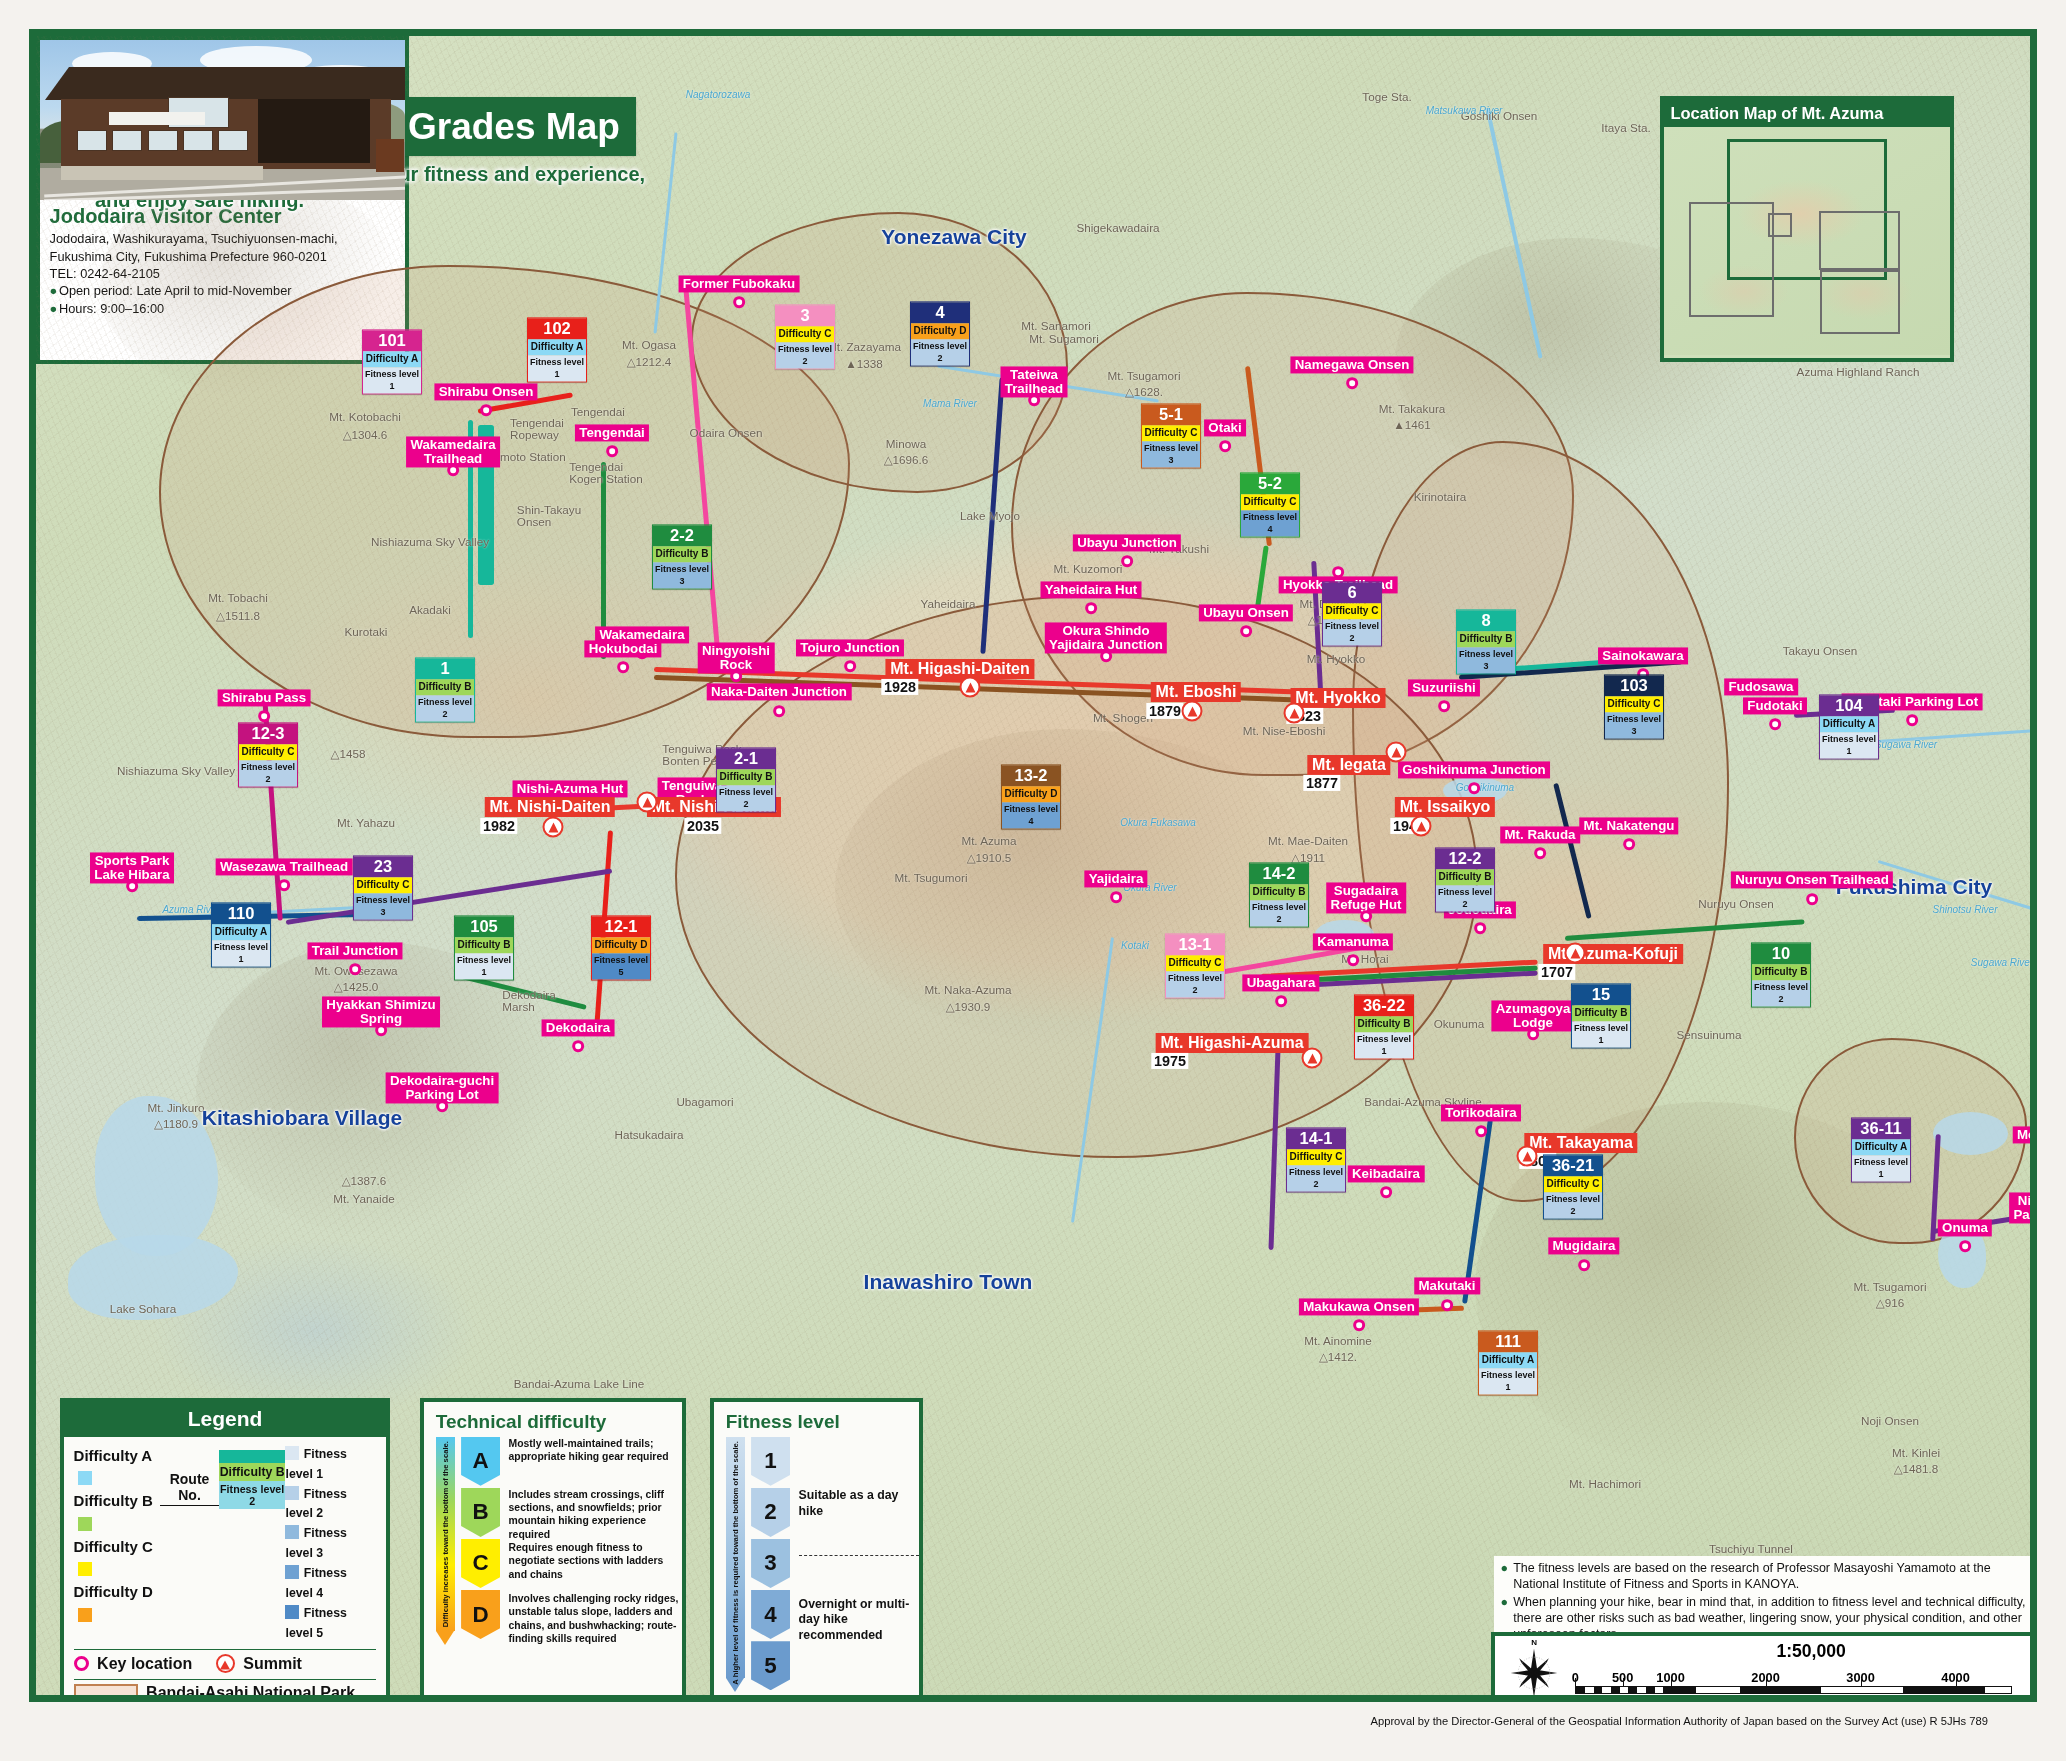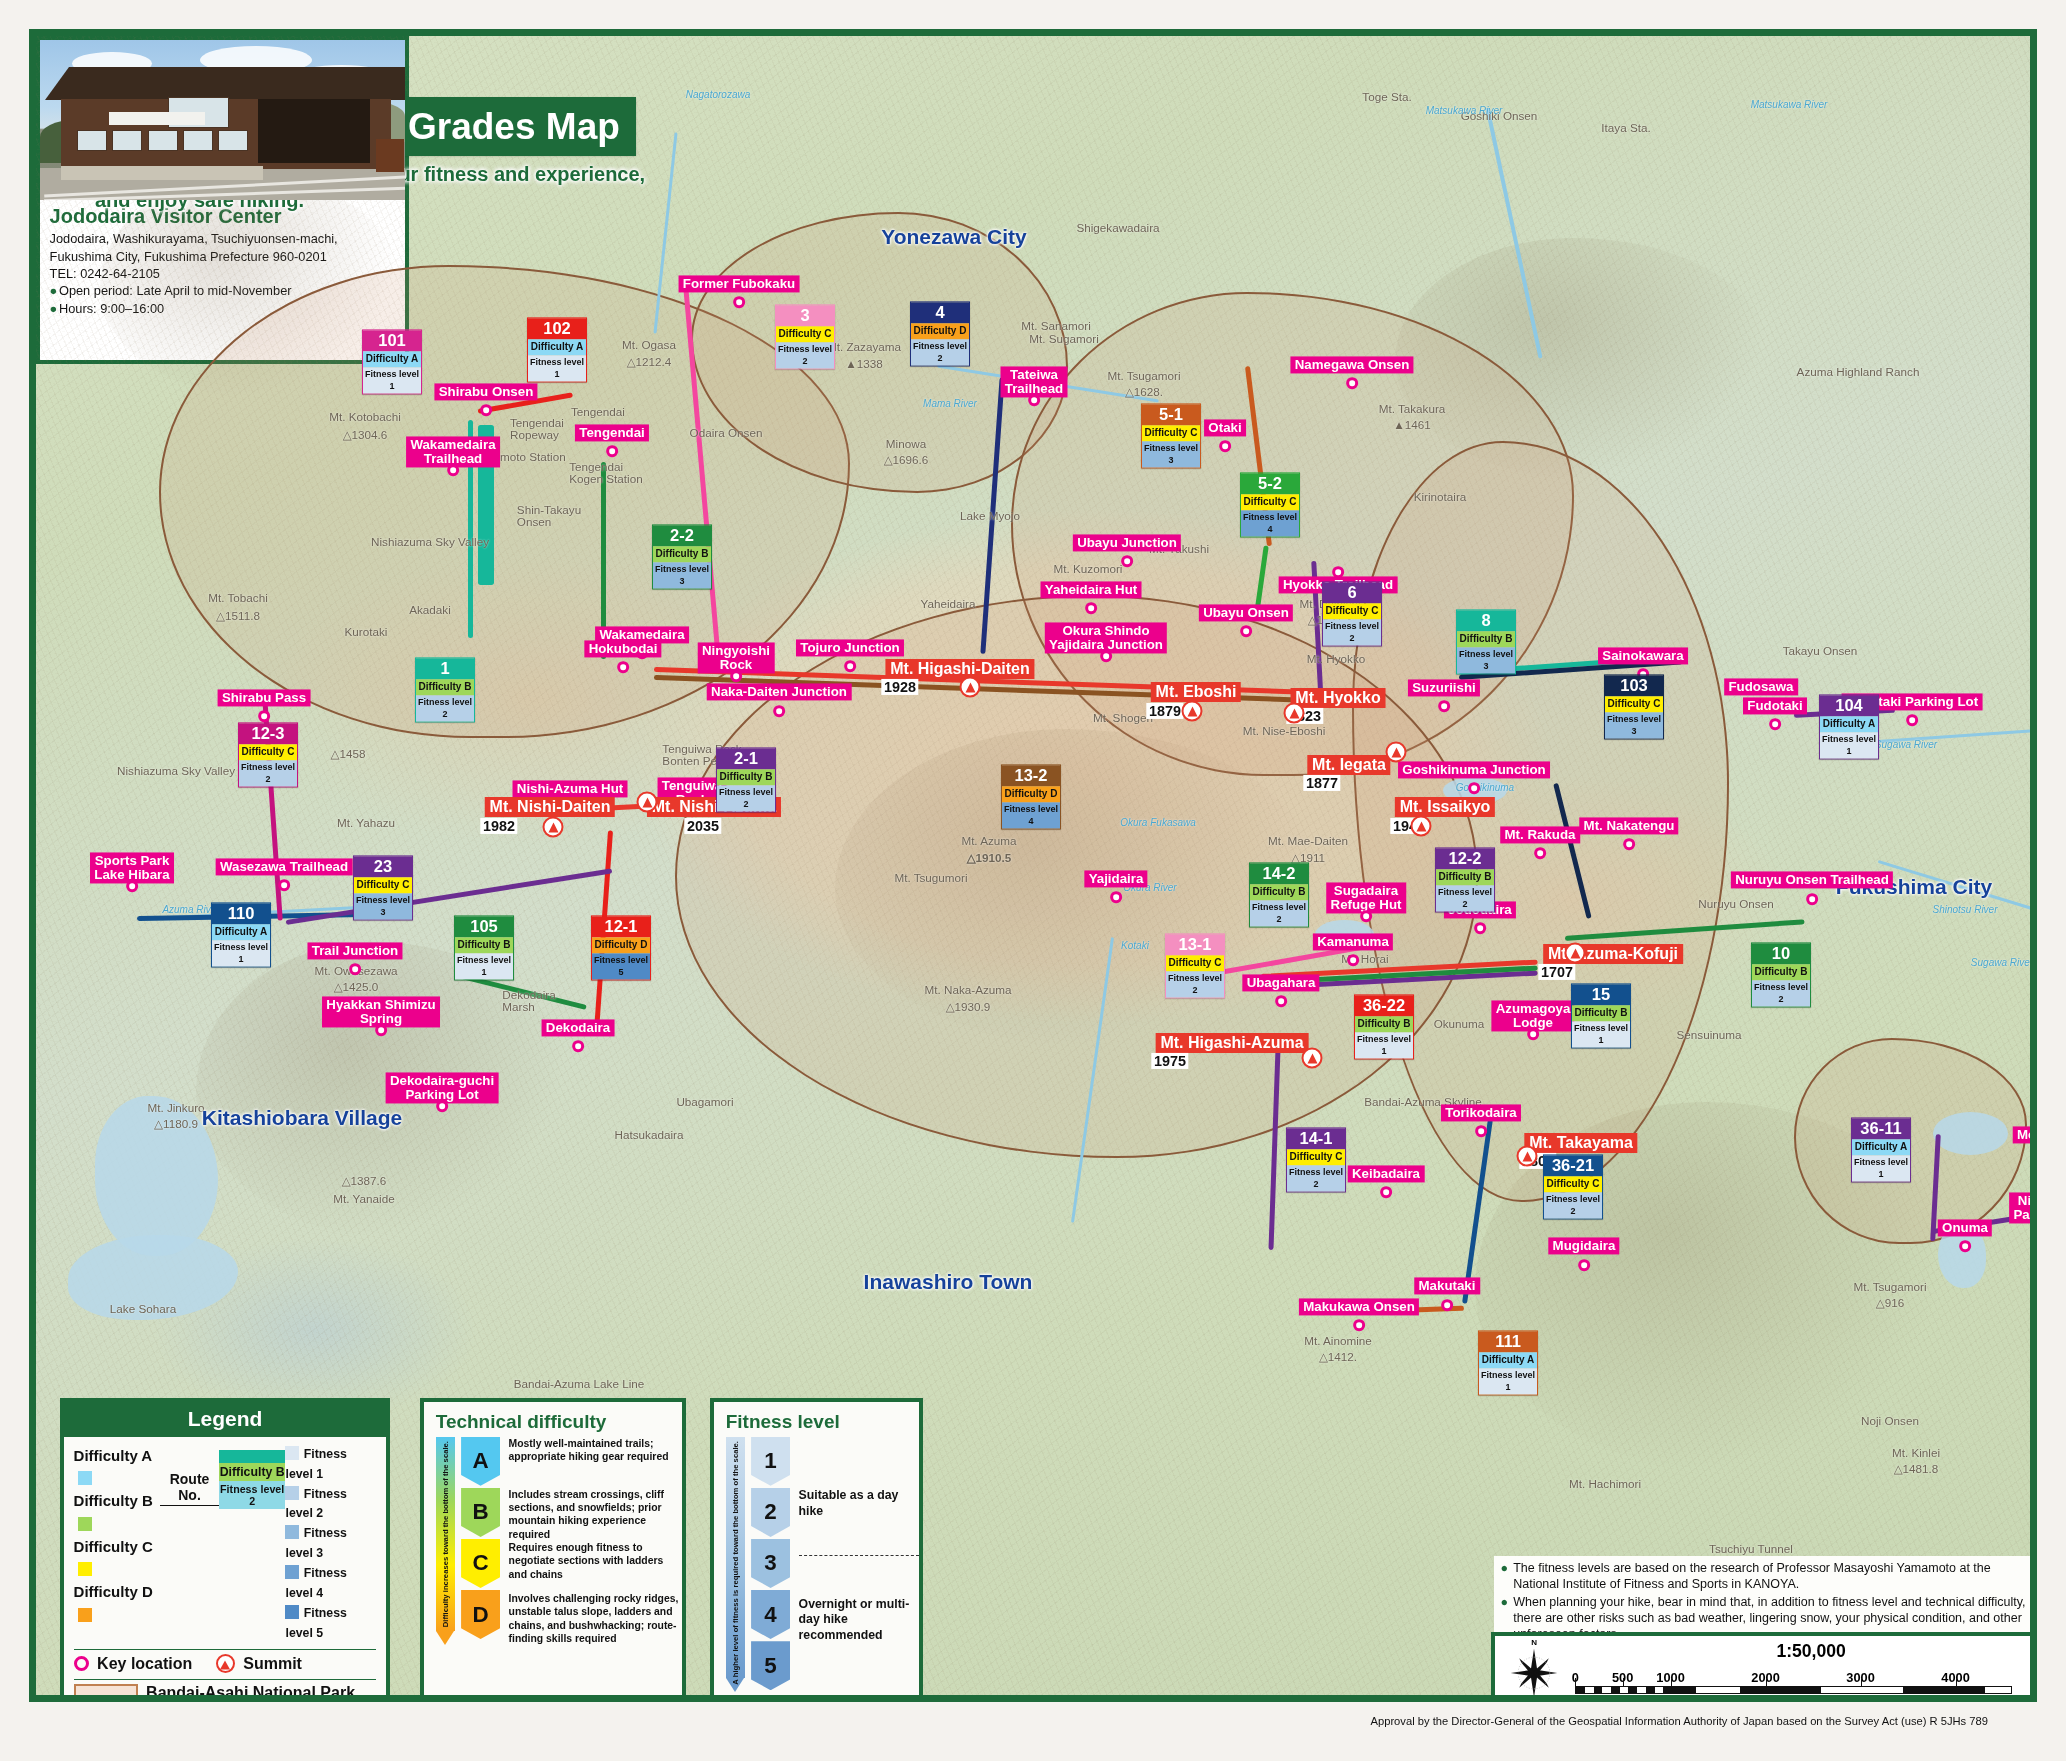--- a/index.html
+++ b/index.html
@@ -272,21 +272,21 @@
         <div class="maplbl lbl-gray" style="left: 202px; top: 580px;">△1511.8</div>
         <div class="maplbl lbl-gray" style="left: 394px; top: 574px;">Akadaki</div>
         <div class="maplbl lbl-gray" style="left: 330px; top: 596px;">Kurotaki</div>
         <div class="maplbl lbl-gray" style="left: 394px; top: 506px;">Nishiazuma Sky Valley</div>
         <div class="maplbl lbl-gray" style="left: 666px; top: 719px;">Tenguiwa Rock<br>Bonten Peak</div>
         <div class="maplbl lbl-gray" style="left: 1087px; top: 682px;">Mt. Shogen</div>
         <div class="maplbl lbl-gray" style="left: 1248px; top: 695px;">Mt. Nise-Eboshi</div>
         <div class="maplbl lbl-gray" style="left: 1272px; top: 805px;">Mt. Mae-Daiten</div>
         <div class="maplbl lbl-gray" style="left: 1272px; top: 822px;">△1911</div>
         <div class="maplbl lbl-gray" style="left: 953px; top: 805px;">Mt. Azuma</div>
-        <div class="maplbl lbl-gray" style="left: 953px; top: 822px; font-weight: bold;">△1910.5</div>
+        <div class="maplbl lbl-gray" style="left: 953px; top: 822px;">△1910.5</div>
         <div class="maplbl lbl-gray" style="left: 895px; top: 842px;">Mt. Tsugumori</div>
         <div class="maplbl lbl-gray" style="left: 932px; top: 954px;">Mt. Naka-Azuma</div>
         <div class="maplbl lbl-gray" style="left: 932px; top: 971px;">△1930.9</div>
         <div class="maplbl lbl-gray" style="left: 330px; top: 787px;">Mt. Yahazu</div>
         <div class="maplbl lbl-gray" style="left: 312px; top: 718px;">△1458</div>
         <div class="maplbl lbl-gray" style="left: 320px; top: 935px;">Mt. Owasezawa</div>
         <div class="maplbl lbl-gray" style="left: 320px; top: 951px;">△1425.0</div>
         <div class="maplbl lbl-gray" style="left: 493px; top: 965px;">Dekodaira<br>Marsh</div>
         <div class="maplbl lbl-gray" style="left: 140px; top: 1072px;">Mt. Jinkuro</div>
         <div class="maplbl lbl-gray" style="left: 140px; top: 1088px;">△1180.9</div>
@@ -619,20 +619,30 @@
 
     <div id="titlebox">
       <div id="t1">Mt. Azuma</div>
       <div id="t2">Trail Grades Map</div>
     </div>
     <div id="subtitle">
       <div>Choose a route that matches your fitness and experience,</div>
       <div>and enjoy safe hiking.</div>
     </div>
 
+    <div id="locmap">
+      <div class="lhdr">Location Map of Mt. Azuma</div>
+      <div class="lbody">
+        <div class="lrect main" style="left:63px;top:11.7px;width:160px;height:141px;"></div>
+        <div class="lrect sub" style="left:24.5px;top:75px;width:85px;height:115px;"></div>
+        <div class="lrect sub" style="left:104px;top:86px;width:24px;height:24px;"></div>
+        <div class="lrect sub" style="left:155px;top:84px;width:81px;height:59px;"></div>
+        <div class="lrect sub" style="left:156px;top:143px;width:80px;height:64px;"></div>
+      </div>
+    </div>
 
     <div class="panel" id="legend" style="left:24px;top:1362px;">
       <div class="lgtitle">Legend</div>
       <div class="lgbody">
         <div class="lgrow">
           <div class="diffcol" id="diffList">
               <div><span>Difficulty A</span><span class="sw" style="background: rgb(140, 217, 245);"></span></div>
               <div><span>Difficulty B</span><span class="sw" style="background: rgb(158, 215, 90);"></span></div>
               <div><span>Difficulty C</span><span class="sw" style="background: rgb(255, 238, 0);"></span></div>
               <div><span>Difficulty D</span><span class="sw" style="background: rgb(249, 160, 27);"></span></div>

